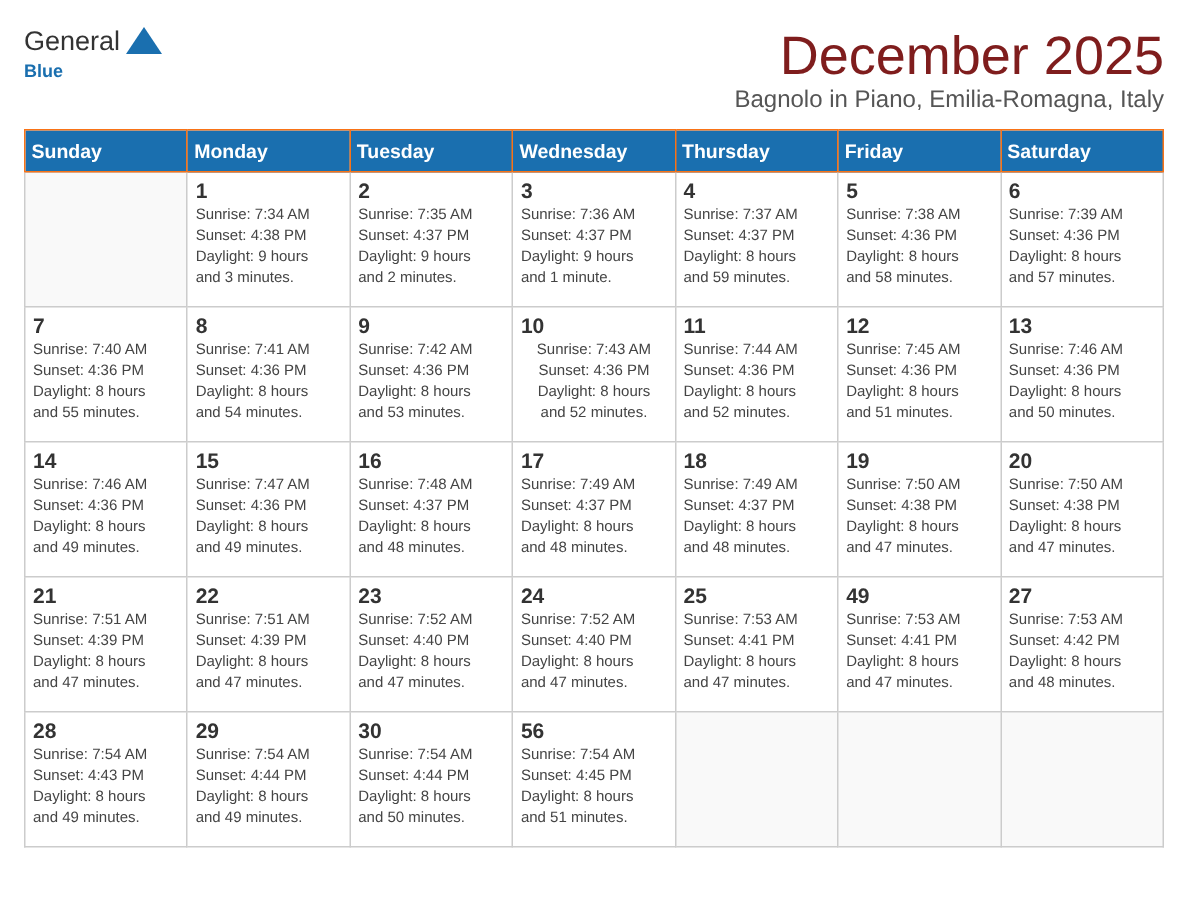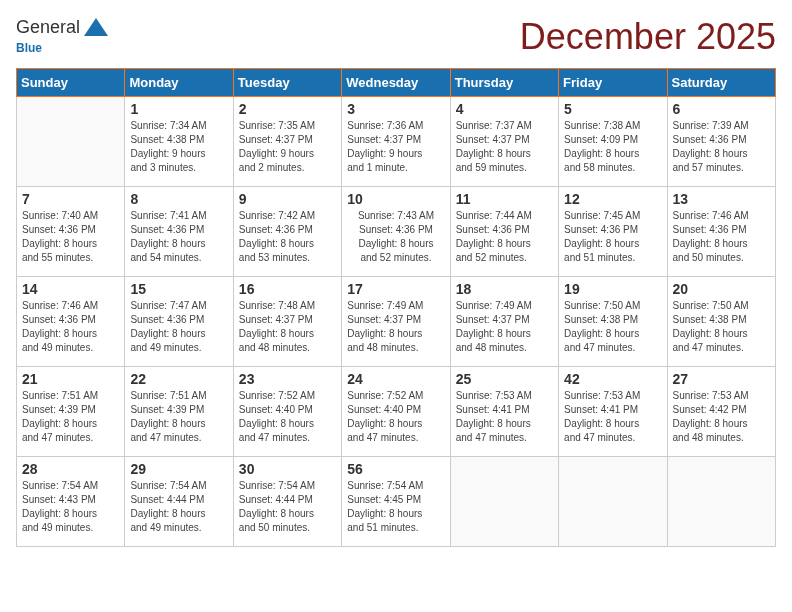--- a/index.html
+++ b/index.html
@@ -87,20 +87,21 @@
       <svg width="28" height="22" viewBox="0 0 28 22" style="margin-left:2px;">
         <polygon points="14,2 26,20 2,20" fill="#1a6faf"></polygon>
       </svg>
     </div>
     <div>
       <span style="font-size:12px;color:#1a6faf;font-weight:bold;">Blue</span>
     </div>
   </div>
   <div class="title-block">
     <div class="month-title">December 2025</div>
+    <div class="location-title">Bagnolo in Piano, Emilia-Romagna, Italy</div>
   </div>
 </div>
 
 <table class="calendar">
   <thead>
     <tr>
     <th>Sunday</th>
         <th>Monday</th>
         <th>Tuesday</th>
         <th>Wednesday</th>
@@ -136,21 +137,21 @@
         <td>
           <span class="day-number">4</span>
           <div class="day-info" style="white-space: pre-line;">Sunrise: 7:37 AM
 Sunset: 4:37 PM
 Daylight: 8 hours
 and 59 minutes.</div>
         </td>
         <td>
           <span class="day-number">5</span>
           <div class="day-info" style="white-space: pre-line;">Sunrise: 7:38 AM
-Sunset: 4:09 PM
+Sunset: 4:36 PM
 Daylight: 8 hours
 and 58 minutes.</div>
         </td>
         <td>
           <span class="day-number">6</span>
           <div class="day-info" style="white-space: pre-line;">Sunrise: 7:39 AM
 Sunset: 4:36 PM
 Daylight: 8 hours
 and 57 minutes.</div>
         </td>
@@ -287,21 +288,21 @@
 and 47 minutes.</div>
         </td>
         <td>
           <span class="day-number">25</span>
           <div class="day-info" style="white-space: pre-line;">Sunrise: 7:53 AM
 Sunset: 4:41 PM
 Daylight: 8 hours
 and 47 minutes.</div>
         </td>
         <td>
-          <span class="day-number">42</span>
+          <span class="day-number">49</span>
           <div class="day-info" style="white-space: pre-line;">Sunrise: 7:53 AM
 Sunset: 4:41 PM
 Daylight: 8 hours
 and 47 minutes.</div>
         </td>
         <td>
           <span class="day-number">27</span>
           <div class="day-info" style="white-space: pre-line;">Sunrise: 7:53 AM
 Sunset: 4:42 PM
 Daylight: 8 hours

